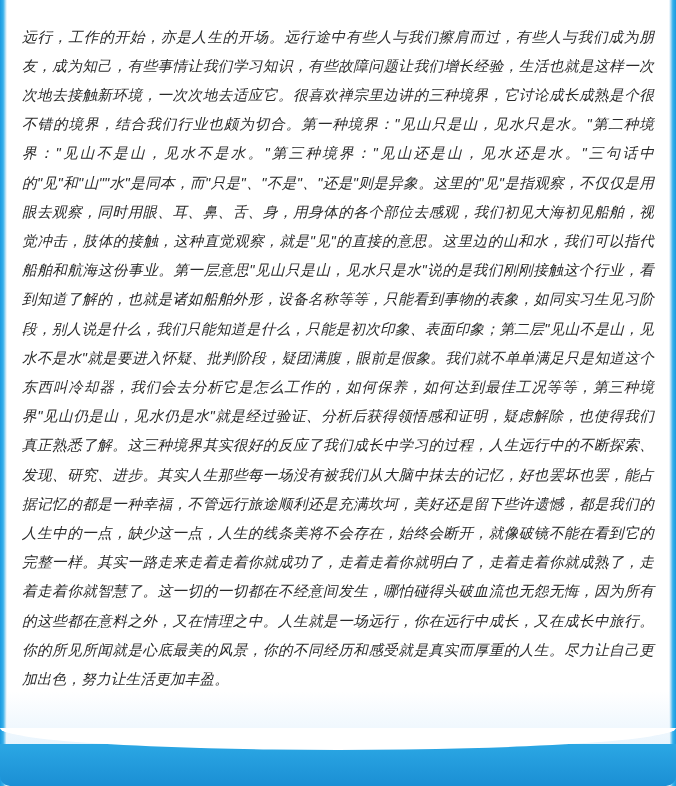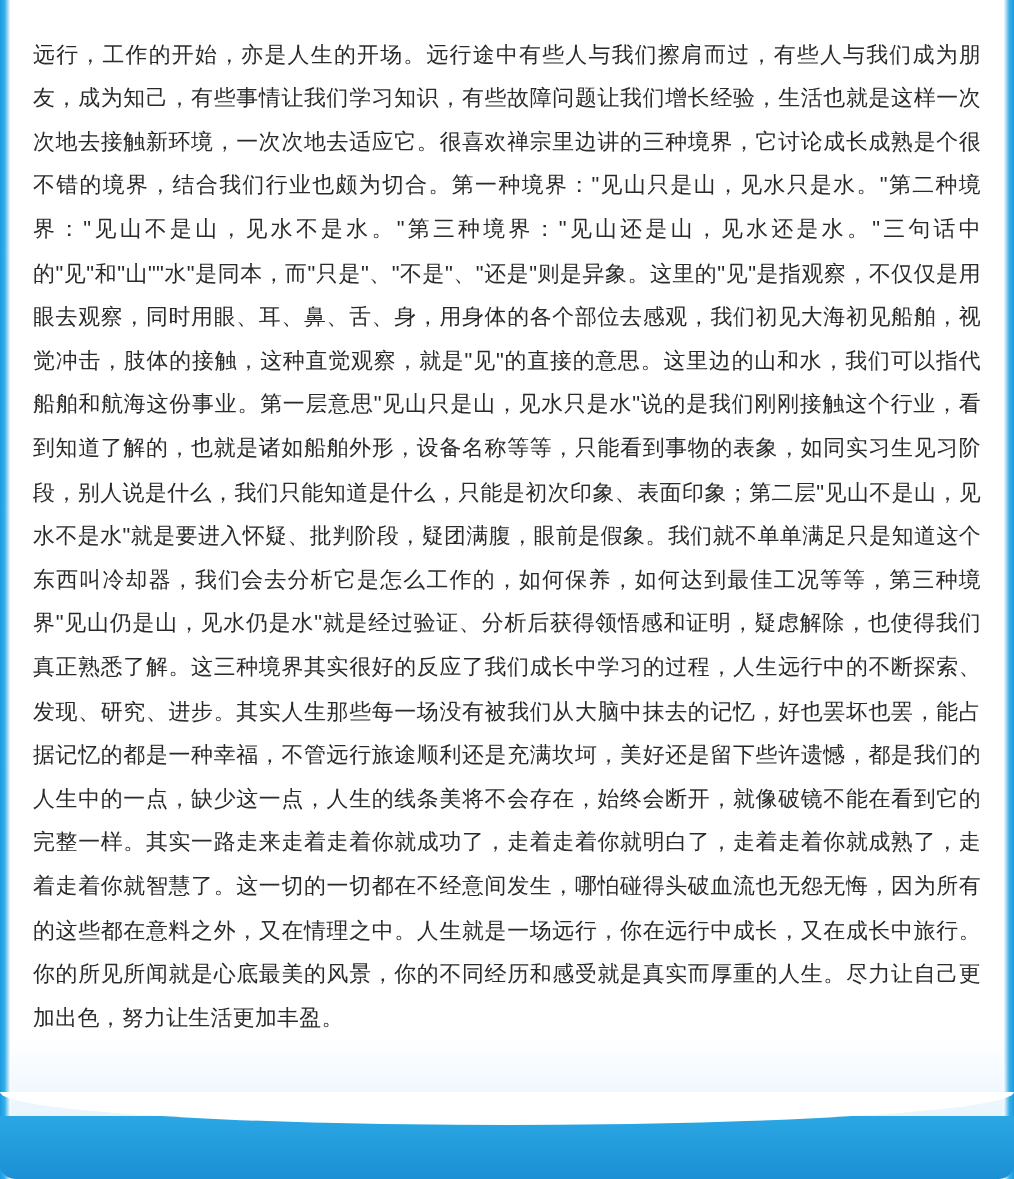--- a/index.html
+++ b/index.html
@@ -61,20 +61,21 @@
   }
   .body-text {
     font-size: 14.6px;
     line-height: 29.2px;
     color: #2a2a2a;
     text-align: justify;
     text-justify: inter-ideograph;
     letter-spacing: 0.2px;
     white-space: pre-wrap;
     word-break: break-all;
+    font-style: italic;
   }
 </style>
 </head>
 <body>
 
 <div class="page">
   <div class="edge-left"></div>
   <div class="edge-right"></div>
 
   <div class="content">

